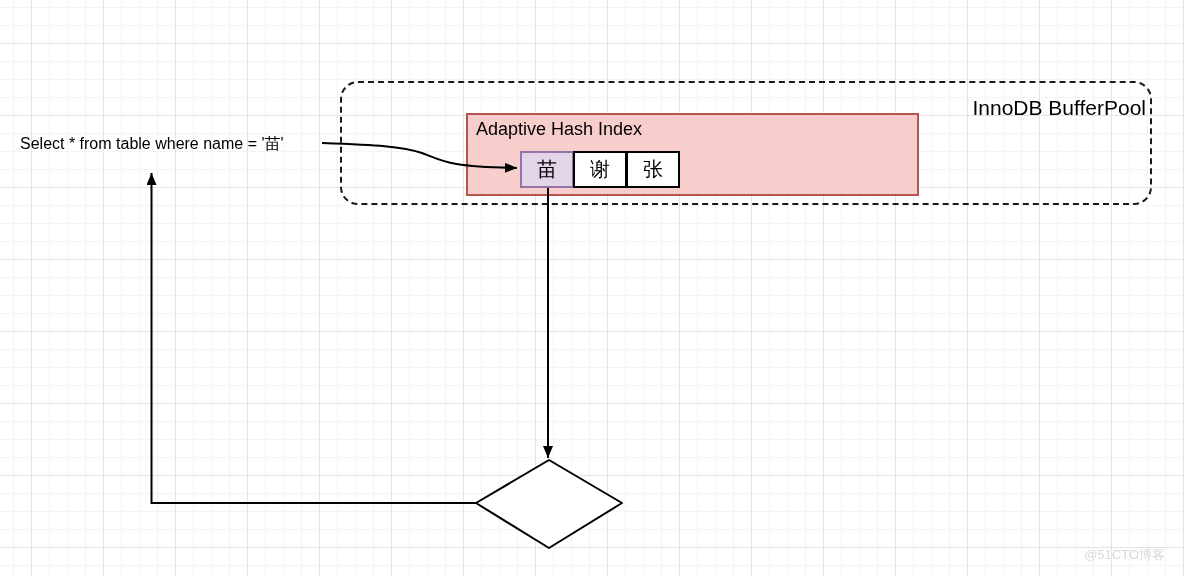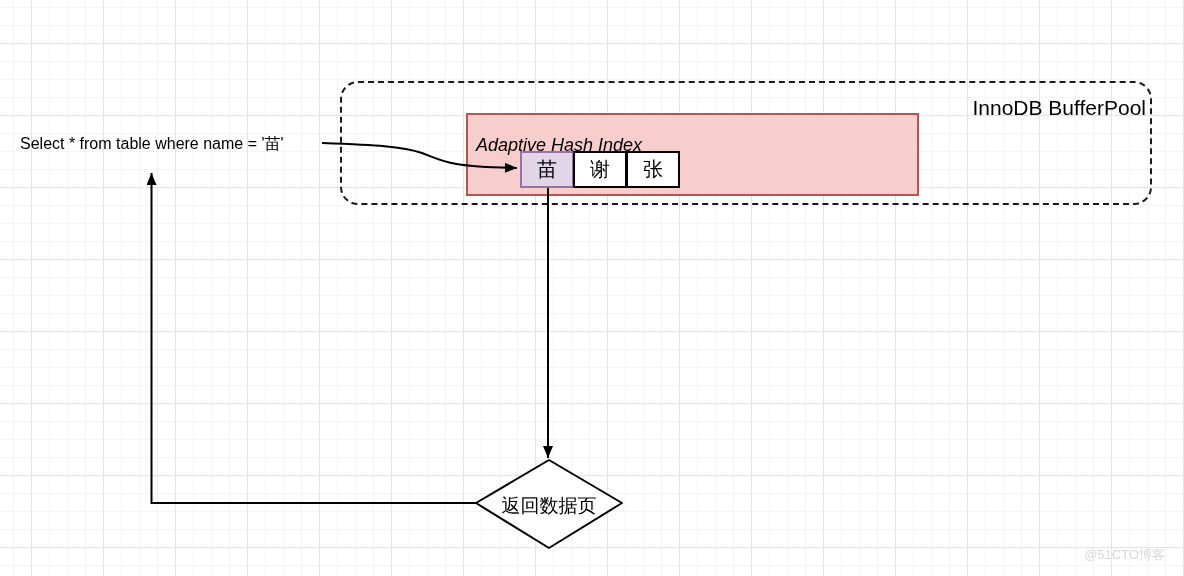--- a/index.html
+++ b/index.html
@@ -62,25 +62,24 @@
     left: 466px;
     top: 113px;
     width: 453px;
     height: 83px;
     background: var(--ahi-fill);
     border: 2px solid var(--ahi-border);
   }
   .ahi-label {
     position: absolute;
     left: 8px;
-    top: 20px;
+    top: 4px;
     font-size: 18px;
     color: #000;
     white-space: nowrap;
-    font-style: italic;
   }
   .bucket-row {
     position: absolute;
     left: 520px;
     top: 151px;
     display: flex;
   }
   .bucket-cell {
     width: 54px;
     height: 37px;
@@ -153,17 +152,16 @@
 
     <path d="M322,143 C375,145 402,146 422,153 C443,161 448,167 517,168" fill="none" stroke="#000" stroke-width="2" stroke-linejoin="round" marker-end="url(#arrowhead)"></path>
 
     <path d="M548,188 L548,458" fill="none" stroke="#000" stroke-width="2" marker-end="url(#arrowhead)"></path>
 
     <path d="M476,503 L151.5,503 L151.5,173" fill="none" stroke="#000" stroke-width="2" stroke-linejoin="miter" marker-end="url(#arrowhead)"></path>
 
     <polygon points="549,460 622,503 549,548 476,503" fill="#ffffff" stroke="#000" stroke-width="2" stroke-linejoin="round"></polygon>
   </svg>
 
-  <div class="decision-label">返回数据页</div>
 
   <div class="watermark">@51CTO博客</div>
 
 </div>
 
 </body></html>

